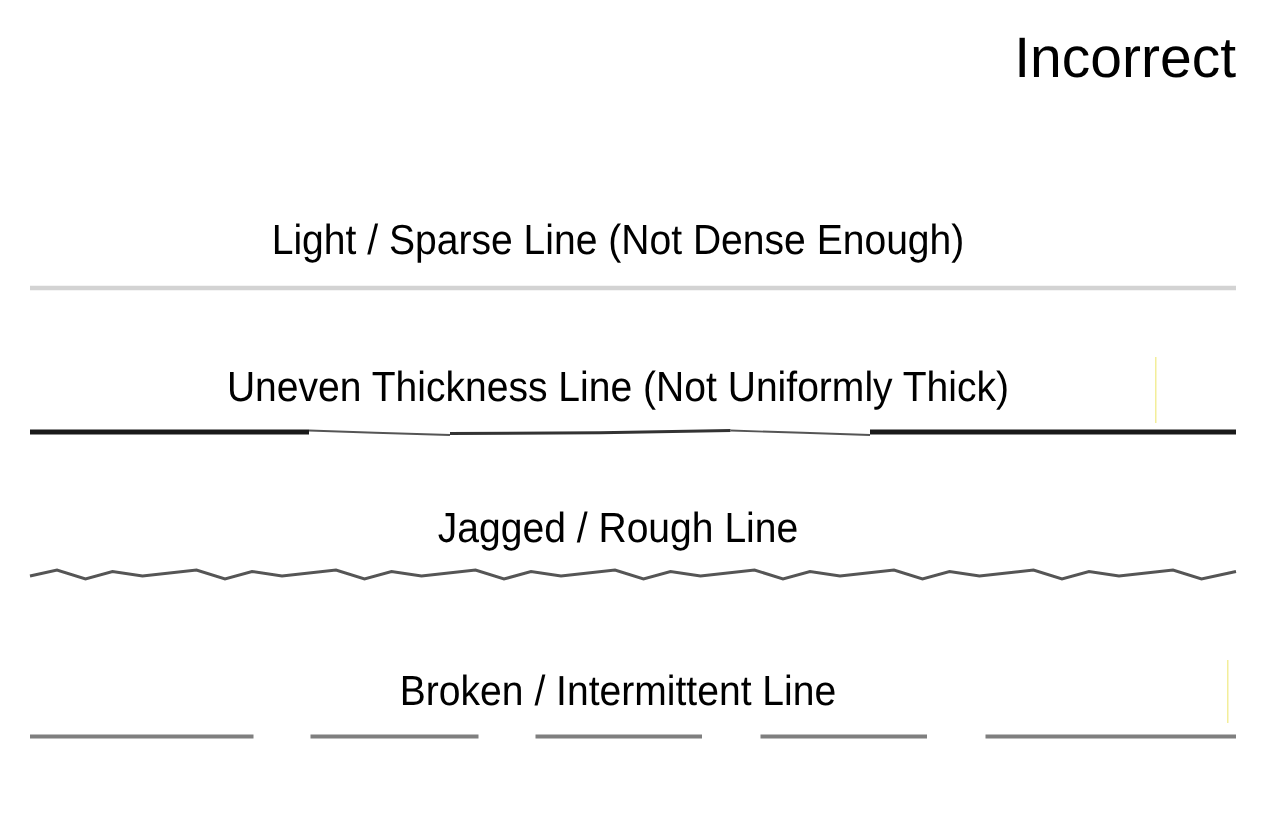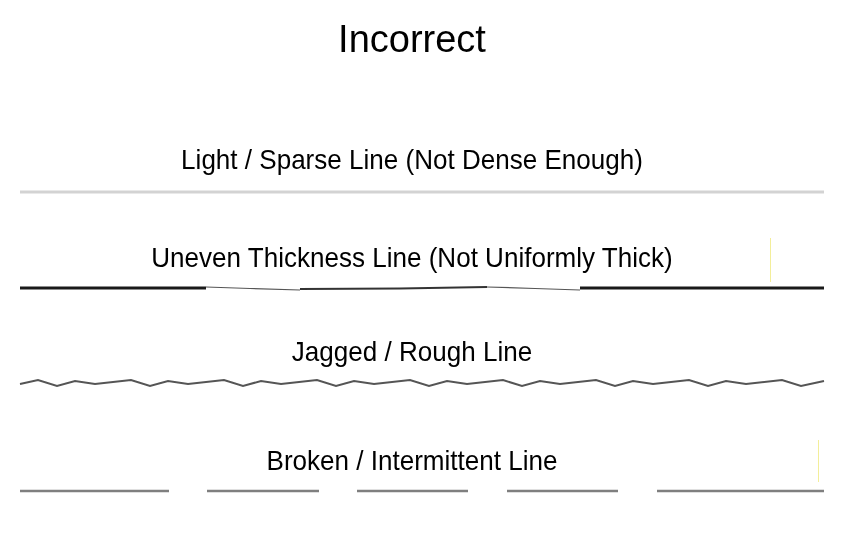--- a/index.html
+++ b/index.html
@@ -1,18 +1,18 @@
 <!DOCTYPE html>
 <html><head>
 <meta charset="utf-8">
 <style>
   html, body { margin: 0; padding: 0; background: #ffffff; }
   body { width: 844px; height: 545px; position: relative; overflow: hidden;
          font-family: "Liberation Sans", "DejaVu Sans", sans-serif; color: #000; }
-  .title { position: absolute; left: 0; width: 824px; top: 18px; text-align: center;
+  .title { position: absolute; left: 0; width: 824px; top: 18px; text-align: right;
            font-size: 38px; font-weight: normal; letter-spacing: 0px; }
   .label { position: absolute; left: 0; width: 824px; text-align: center;
            font-size: 28px; transform: scaleX(0.93); transform-origin: 412px 0; }
   .lbl1 { top: 144px; }
   .lbl2 { top: 242px; }
   .lbl3 { top: 336px; }
   .lbl4 { top: 445px; }
   svg.lines { position: absolute; left: 0; top: 0; width: 844px; height: 545px; }
   .yellow-tick { position: absolute; width: 1px; background: #f3ee9a; }
 </style>

